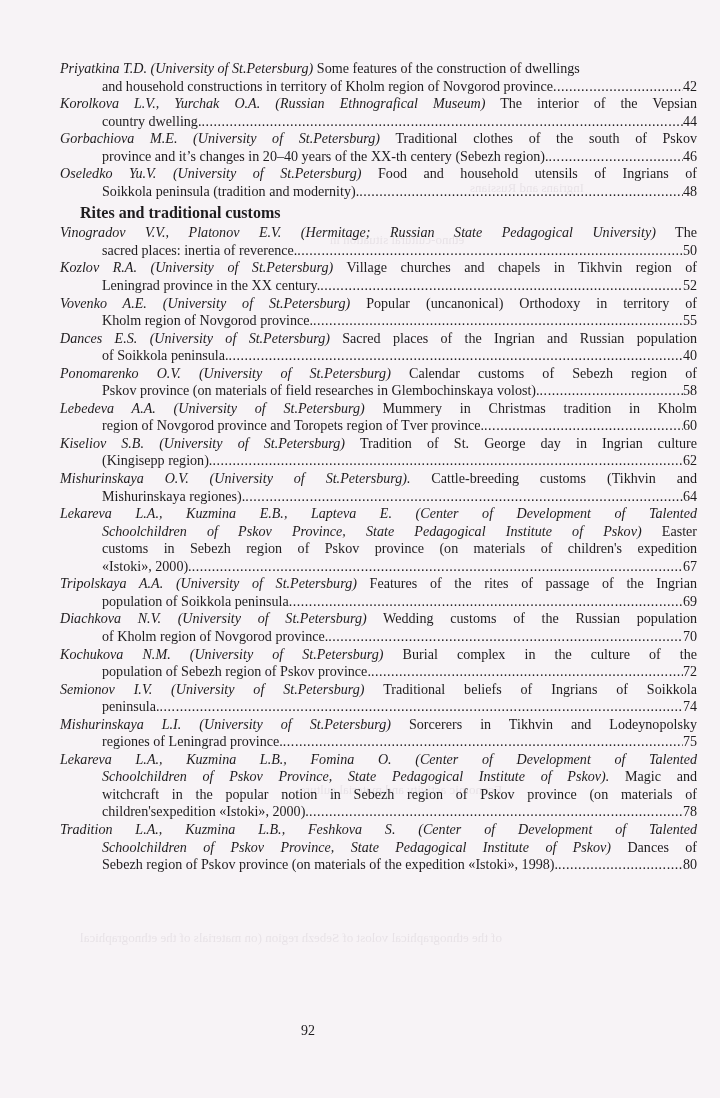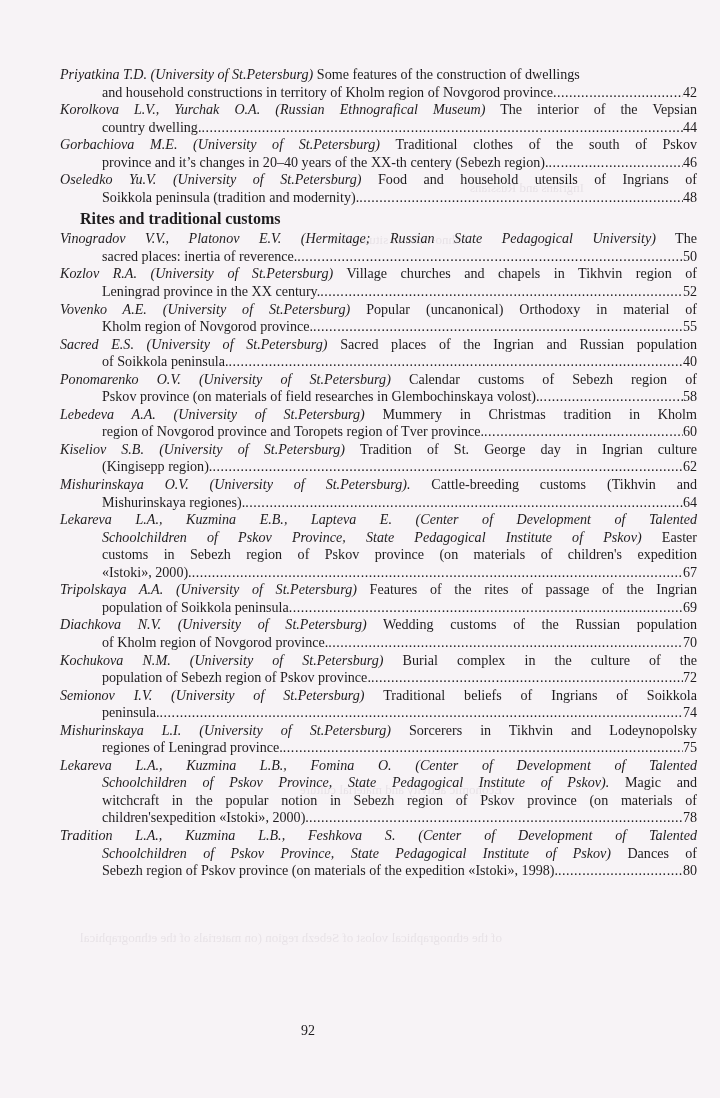--- a/index.html
+++ b/index.html
@@ -4,21 +4,21 @@
 <style>
   html, body { margin: 0; padding: 0; }
   body {
     width: 720px; height: 1098px; overflow: hidden;
     background: #f7f3f6;
     font-family: "Liberation Serif", "DejaVu Serif", serif;
     color: #1e1c1e;
     position: relative;
   }
   .page {
-    position: absolute; left: 60px; top: 66px; width: 637px;
+    position: absolute; left: 60px; top: 60px; width: 637px;
     font-size: 14.1px; line-height: 17.55px;
   }
   .entry { margin: 0; }
   .entry .first { display: block; text-align: justify; text-align-last: justify; }
   .entry .first.noj { text-align-last: left; }
   .entry .cont { display: block; padding-left: 42px; text-align: justify; text-align-last: justify; }
   .entry .last { display: flex; padding-left: 42px; white-space: nowrap; }
   .entry .last .txt { flex: 0 0 auto; }
   .entry .last .dots { flex: 1 1 auto; overflow: hidden; letter-spacing: 0.5px; }
   .entry .last .dots::before { content: "............................................................................................................................................................................................"; }
@@ -95,29 +95,29 @@
     </div>
     <div class="entry">
       <span class="first"><span class="it">Kozlov R.A.</span> <span class="it">(University of St.Petersburg)</span> <span>Village churches and chapels in Tikhvin region of</span></span>
       <span class="last">
           <span class="txt">Leningrad province in the XX century.</span>
           <span class="dots"></span>
           <span class="pg">52</span>
         </span>
     </div>
     <div class="entry">
-      <span class="first"><span class="it">Vovenko A.E.</span> <span class="it">(University of St.Petersburg)</span> <span>Popular (uncanonical) Orthodoxy in material of</span></span>
+      <span class="first"><span class="it">Vovenko A.E.</span> <span class="it">(University of St.Petersburg)</span> <span>Popular (uncanonical) Orthodoxy in territory of</span></span>
       <span class="last">
           <span class="txt">Kholm region of Novgorod province.</span>
           <span class="dots"></span>
           <span class="pg">55</span>
         </span>
     </div>
     <div class="entry">
-      <span class="first"><span class="it">Sacred E.S.</span> <span class="it">(University of St.Petersburg)</span> <span>Sacred places of the Ingrian and Russian population</span></span>
+      <span class="first"><span class="it">Dances E.S.</span> <span class="it">(University of St.Petersburg)</span> <span>Sacred places of the Ingrian and Russian population</span></span>
       <span class="last">
           <span class="txt">of Soikkola peninsula.</span>
           <span class="dots"></span>
           <span class="pg">40</span>
         </span>
     </div>
     <div class="entry">
       <span class="first"><span class="it">Ponomarenko O.V.</span> <span class="it">(University of St.Petersburg)</span> <span>Calendar customs of Sebezh region of</span></span>
       <span class="last">
           <span class="txt">Pskov province (on materials of field researches in Glembochinskaya volost).</span>

